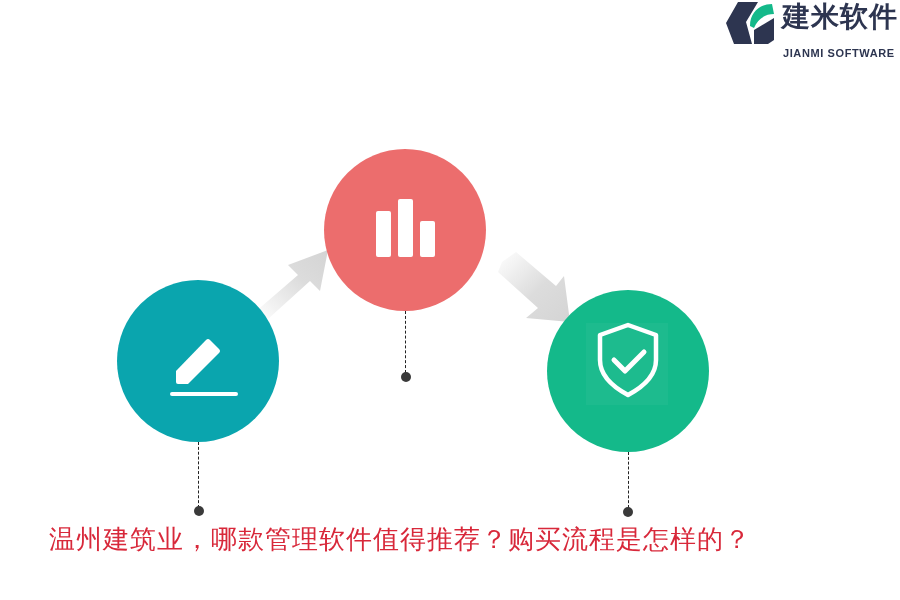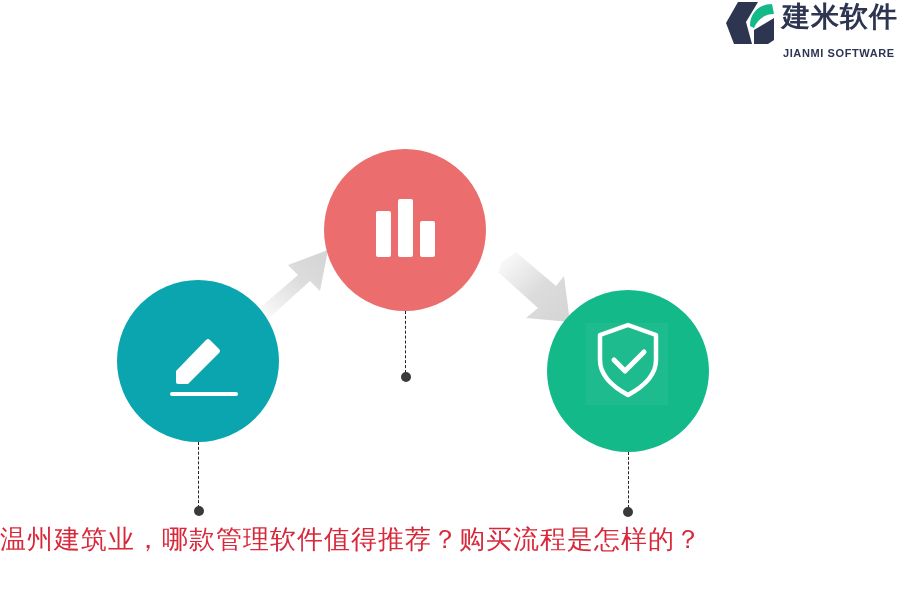--- a/index.html
+++ b/index.html
@@ -28,21 +28,21 @@
   .c-red  { left:324px; top:149px; background:#ec6d6d; }
   .c-green{ left:547px; top:290px; background:#14b98a; }
   .arrow { position:absolute; }
   .stem {
     position:absolute; width:0; border-left:1.5px dashed #222;
   }
   .dot {
     position:absolute; width:10px; height:10px; border-radius:50%; background:#3a3a3a;
   }
   .title {
-    position:absolute; left:0; width:800px; top:522px; 
+    position:absolute; left:0; width:800px; top:522px; text-align:center;
     font-family:Liberation Serif, serif; font-size:26px; color:#d8283a;
     letter-spacing:1px; white-space:nowrap;
   }
 </style>
 </head>
 <body>
 
 <div class="logo">
   <svg class="logo-mark" viewBox="0 0 56 46">
     <polygon points="14,2 34,2 22,22 28,44 10,44 2,23" fill="#2d3550"></polygon>

